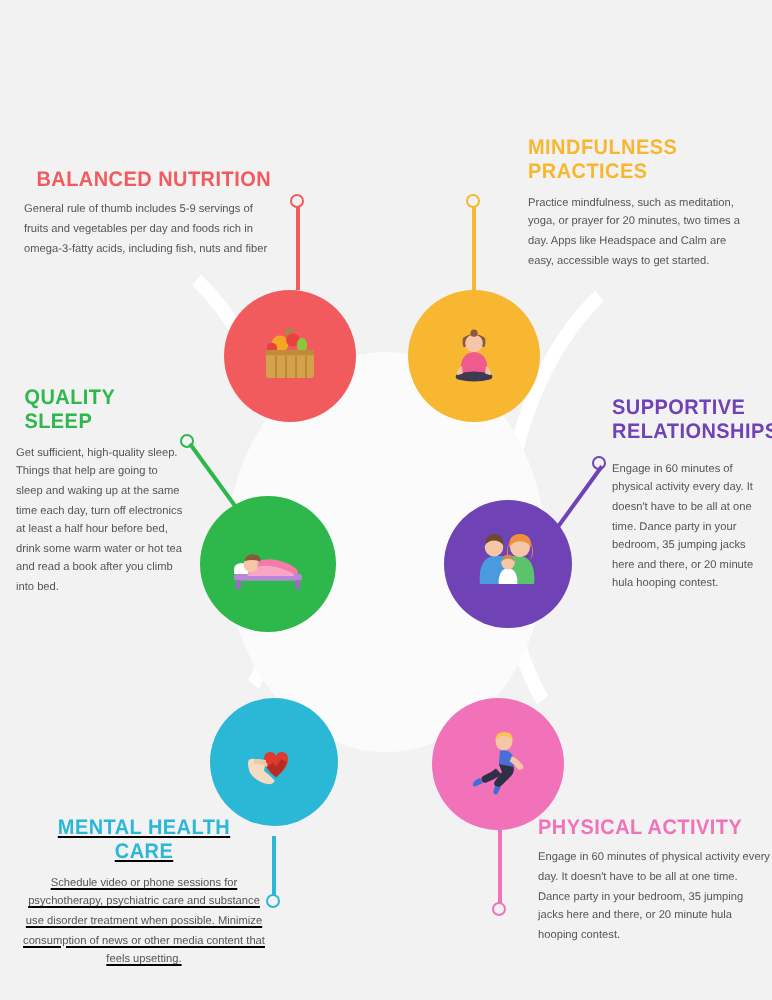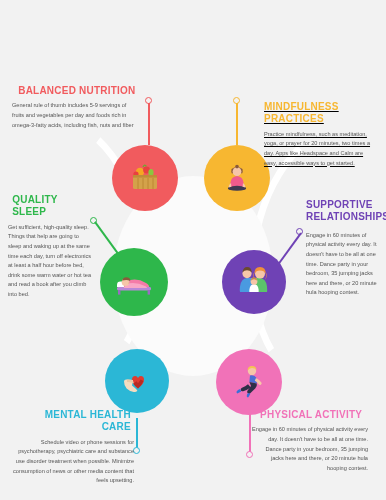--- a/index.html
+++ b/index.html
@@ -123,21 +123,21 @@
   .block p {
     margin: 0;
     font-size: 5.6px;
     line-height: 1.72;
     color: #555555;
   }
   .align-right { }
   .align-right h3, .align-right p { transform-origin: right center; }
   .align-left { text-align: left; }
   .align-left h3, .align-left p { transform-origin: left center; }
-  .align-center { text-align: right; }
+  .align-center { text-align: center; text-decoration: underline; }
 </style>
 </head>
 <body>
 
 <div id="infographic">
 
   <div class="swoosh swoosh-a"></div>
   <div class="swoosh swoosh-b"></div>
   <div class="center-blob"></div>
 
@@ -165,21 +165,21 @@
         <line x1="22" y1="19" x2="22" y2="30"></line>
         <line x1="27" y1="19" x2="27" y2="30"></line>
       </g>
     </svg>
   </div>
 
   <div class="conn" style="color:#f7b731; left:233px; top:97px; width:8px; height:48px;">
     <div class="conn-dot" style="left:0; top:0;"></div>
     <div class="conn-line" style="left:3px; top:6px; width:1.5px; height:42px;"></div>
   </div>
-  <div class="block align-left" style="left:264px; top:100px; width:112px;text-decoration:underline;">
+  <div class="block align-left" style="left:264px; top:68px; width:112px;">
     <h3 style="color:#f7b731;">MINDFULNESS PRACTICES</h3>
     <p>Practice mindfulness, such as meditation, yoga, or prayer for 20 minutes, two times a day. Apps like Headspace and Calm are easy, accessible ways to get started.</p>
   </div>
   <div class="node" style="left:204px; top:145px; width:66px; height:66px; background:#f7b731;">
     <svg width="38" height="38" viewBox="0 0 38 38">
       <path d="M13.5 10 q5.5 -4 11 0 q0.6 3 -0.4 4.6 q-5 -2.2 -10.2 0 q-1 -1.6 -0.4 -4.6z" fill="#8a5a3b"></path>
       <circle cx="19" cy="12.6" r="4.4" fill="#f6c6a8"></circle>
       <circle cx="19" cy="7.6" r="1.8" fill="#8a5a3b"></circle>
       <path d="M19 17 q-6 0.6 -6.6 7 q-0.3 3 0.6 4.4 h12 q0.9 -1.4 0.6 -4.4 q-0.6 -6.4 -6.6 -7z" fill="#ef5b8c"></path>
       <path d="M10 28.5 q9 -3.4 18 0 q0.6 1.6 -1 2.2 q-8 2 -16 0 q-1.6 -0.6 -1 -2.2z" fill="#3e3a52"></path>
@@ -248,21 +248,21 @@
       <path d="M20 26.6 q-3 -2.2 -4.6 -5 l3.2 -2.4 l1.4 2 l2.6 -3.6 l2.8 1.4 q-1.6 4.2 -5.4 7.6z" fill="#b82a22"></path>
       <path d="M6 19.6 q0 -2.4 2.6 -2.2 l6.4 0.6 l-1 5.4 q3.4 2.6 5.4 5 q-1 2 -3.6 1.6 q-4 -0.6 -7.2 -3.6 q-2.6 -2.4 -2.6 -6.8z" fill="#f5dcc0"></path>
       <path d="M9 17.6 q4 -0.4 6 1.4 q1.2 1.2 0.4 2.6 q-1.6 -1.8 -6.4 -1.6z" fill="#e8caa8"></path>
     </svg>
   </div>
 
   <div class="conn" style="color:#f172b8; left:246px; top:402px; width:8px; height:56px;">
     <div class="conn-line" style="left:3px; top:0; width:1.5px; height:50px;"></div>
     <div class="conn-dot" style="left:0; top:49px;"></div>
   </div>
-  <div class="block align-left" style="left:252px; top:408px; width:116px;text-align:right;">
+  <div class="block align-left" style="left:269px; top:408px; width:116px;">
     <h3 style="color:#f172b8;">PHYSICAL ACTIVITY</h3>
     <p>Engage in 60 minutes of physical activity every day. It doesn't have to be all at one time. Dance party in your bedroom, 35 jumping jacks here and there,  or 20 minute hula hooping contest.</p>
   </div>
   <div class="node" style="left:216px; top:349px; width:66px; height:66px; background:#f172b8;">
     <svg width="40" height="40" viewBox="0 0 40 40">
       <circle cx="23" cy="9" r="4.2" fill="#f6c6a8"></circle>
       <path d="M18.6 8.6 q0 -4.6 4.4 -4.6 q4.4 0 4.4 4.2 q-1.4 -2.2 -4.4 -2.2 q-3 0 -4.4 2.6z" fill="#f5c451"></path>
       <path d="M21 13.4 q4.6 -1 6.4 2.4 q1.4 2.6 0.4 5.6 l-7.4 -1.4z" fill="#4a6fd4"></path>
       <path d="M27 16 q3.4 1.6 5.4 4.6 q0.8 1.4 -0.6 2.2 q-1.4 0.6 -2.4 -0.8 q-1.6 -2.2 -3.6 -3.2z" fill="#f6c6a8"></path>
       <path d="M20.4 20 l7.4 1.4 q0.6 3 -1.6 5 q-2 1.8 -4.4 4.4 q-1.4 1.6 -3 0.4 q-1.4 -1.2 -0.2 -2.8 q2 -2.6 3.4 -4.4z" fill="#2e3047"></path>

